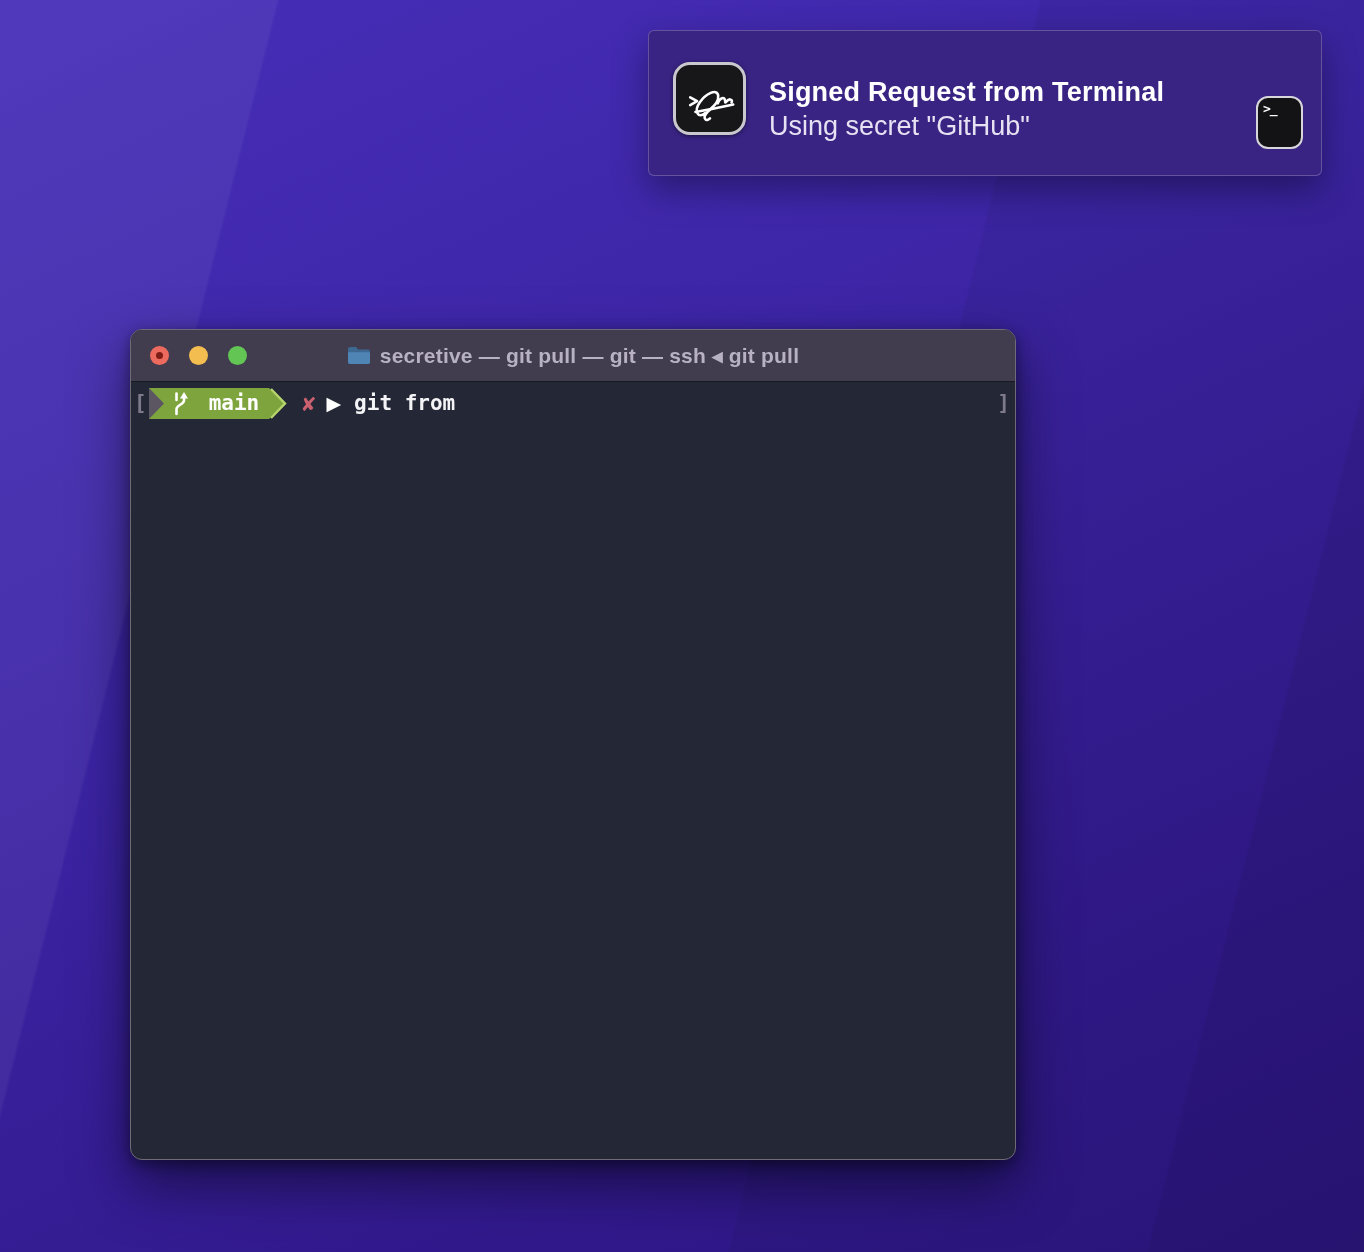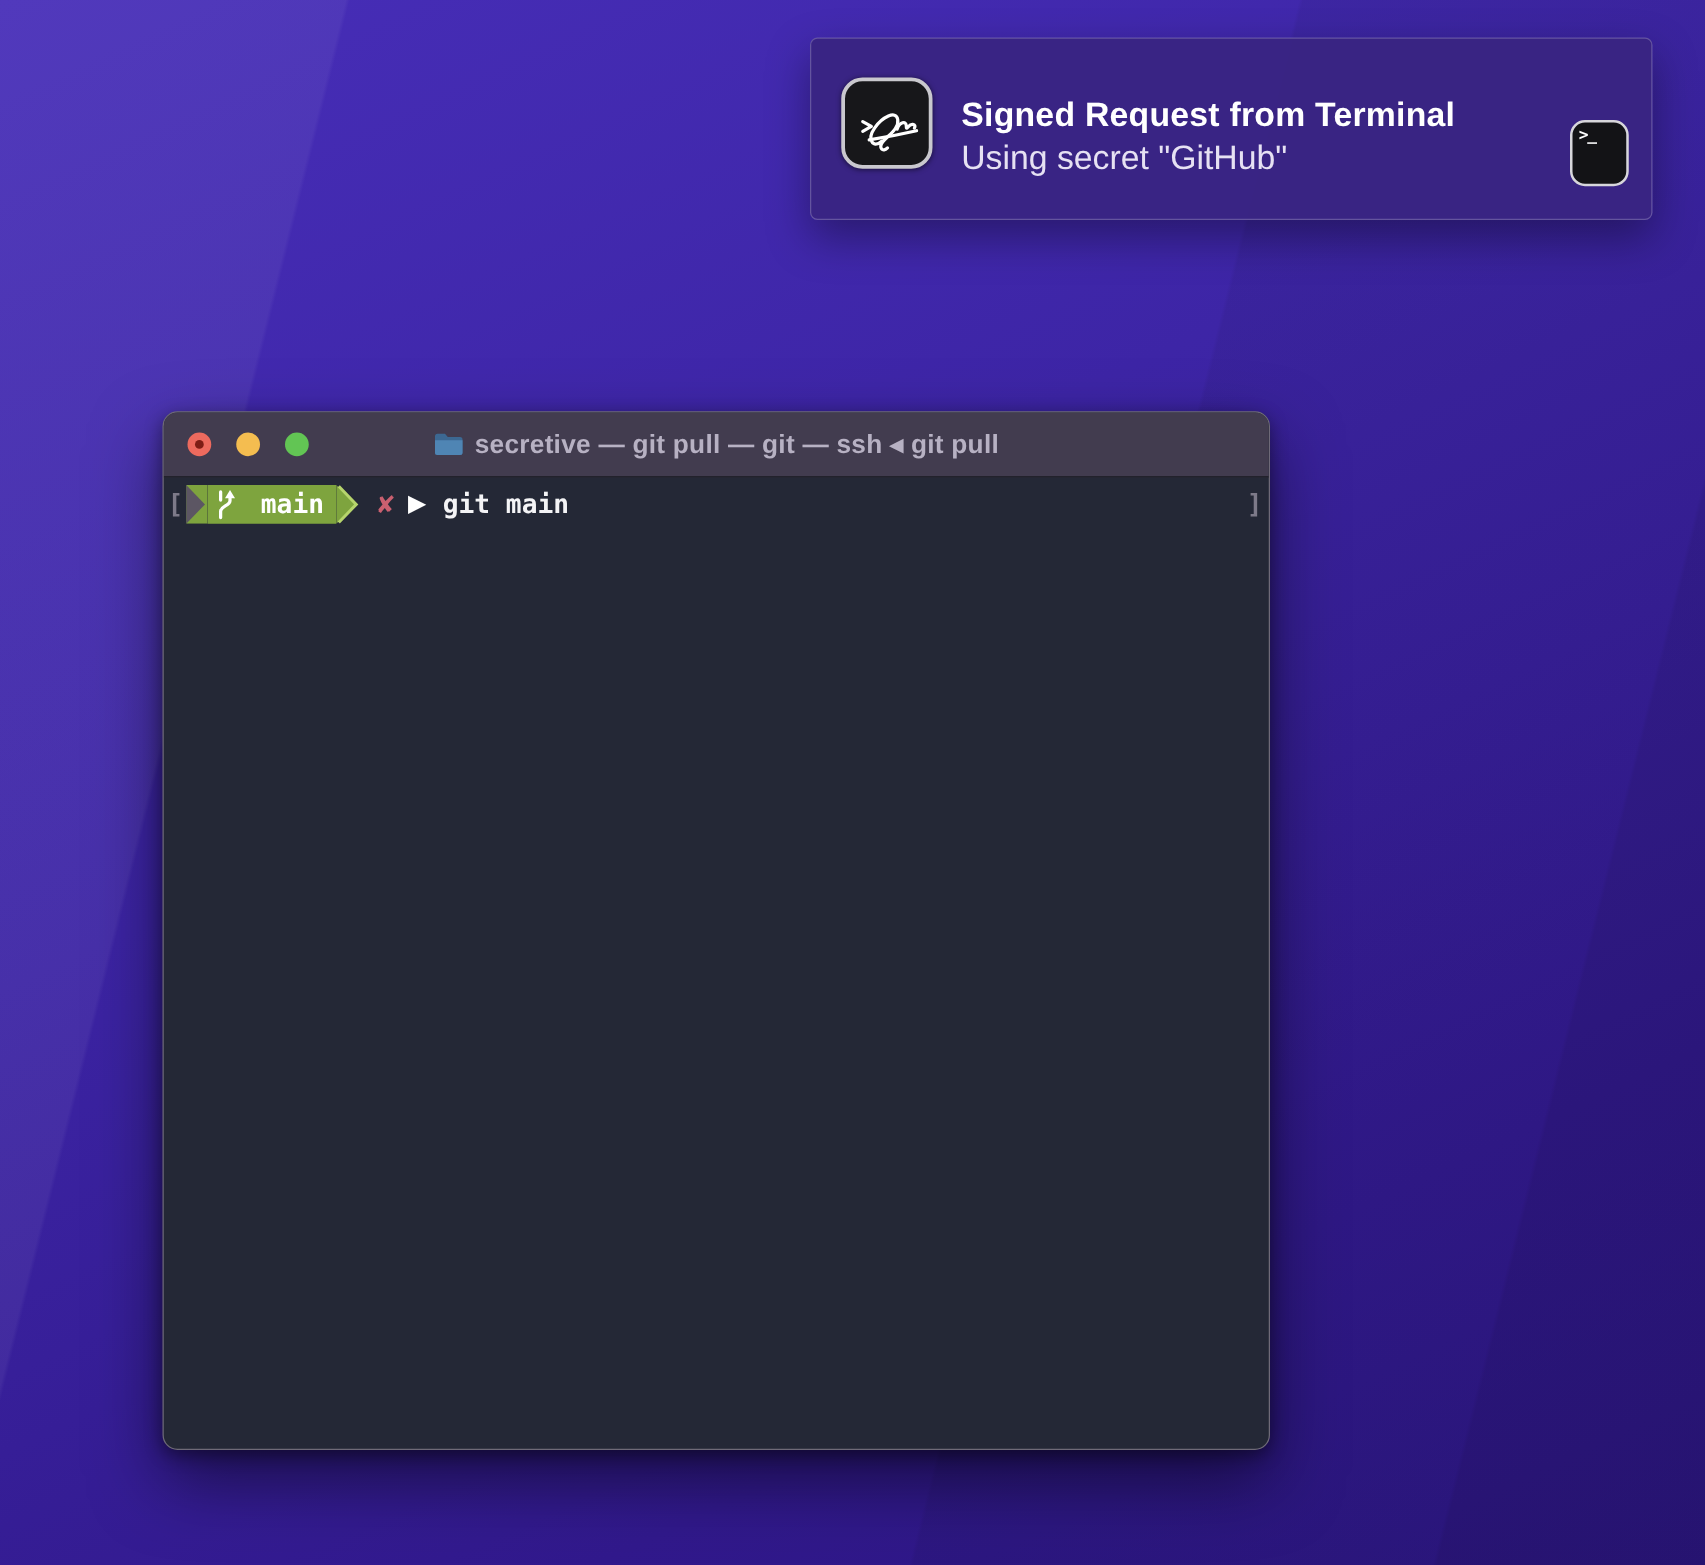--- a/index.html
+++ b/index.html
@@ -144,19 +144,19 @@
       </span>
 
       <svg class="junction" width="20" height="31" viewBox="0 0 20 31">
         <polygon points="0,0 17,15.5 0,31" fill="#7ea43e"></polygon>
         <path d="M2 1 L16 15.5 L2 30" fill="none" stroke="#b6d46c" stroke-width="2.4"></path>
       </svg>
 
       <span class="after-arrows">
         <span class="error-mark">✘</span>
         <span class="prompt-arrow">▶</span>
-        <span class="command-text">git main</span>
+        <span class="command-text">git from</span>
       </span>
 
       <span class="bracket bracket-close">]</span>
     </div>
   </div>
 </div>
 
 </body></html>

